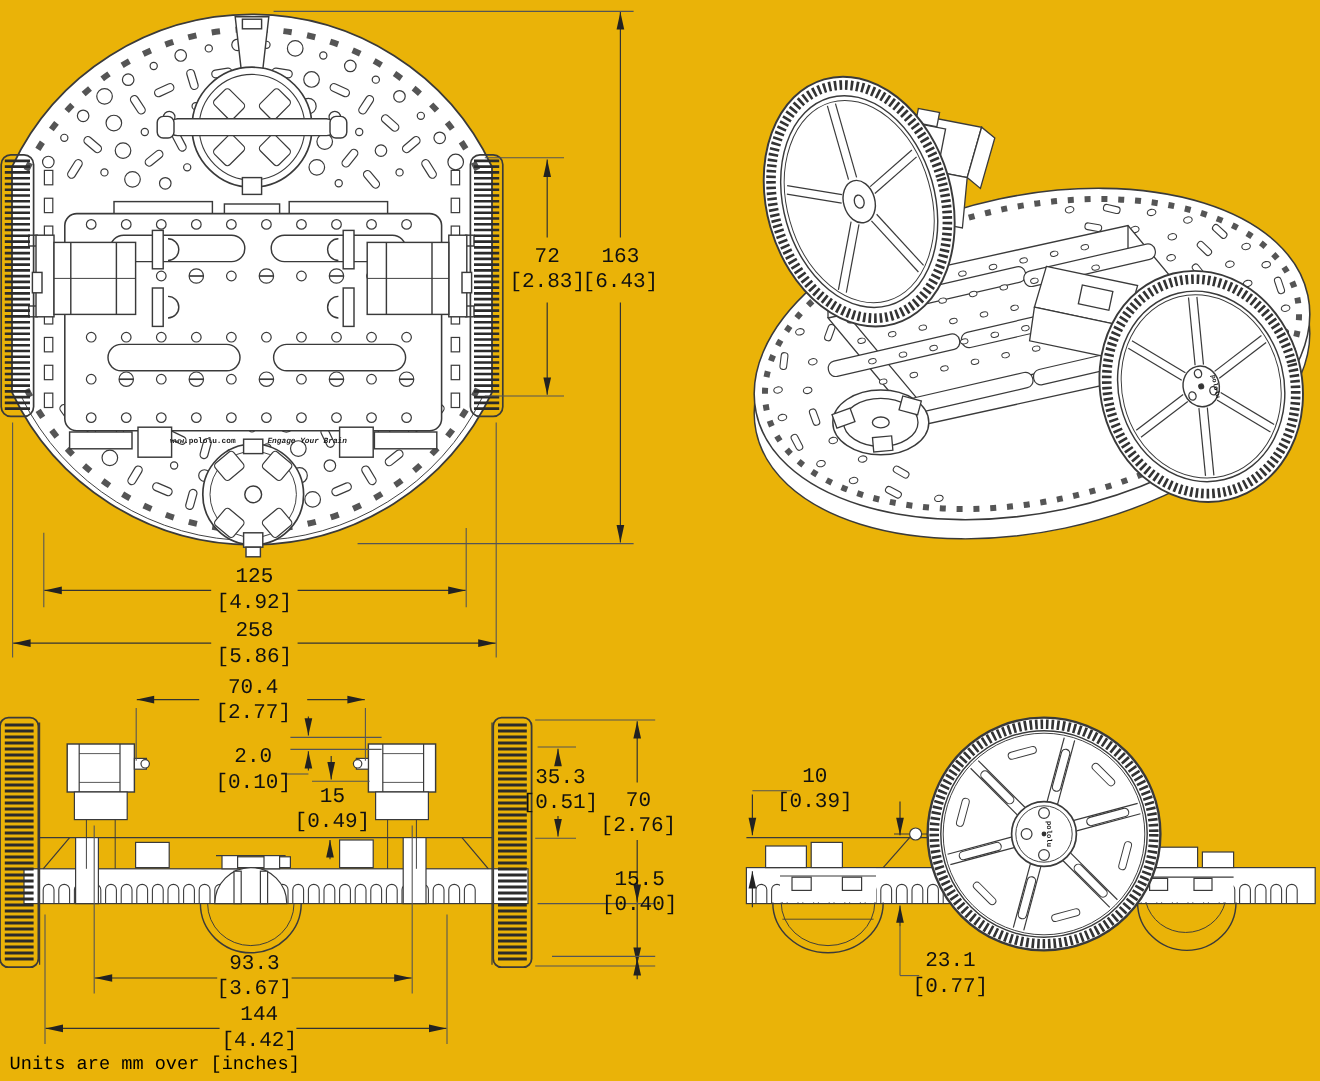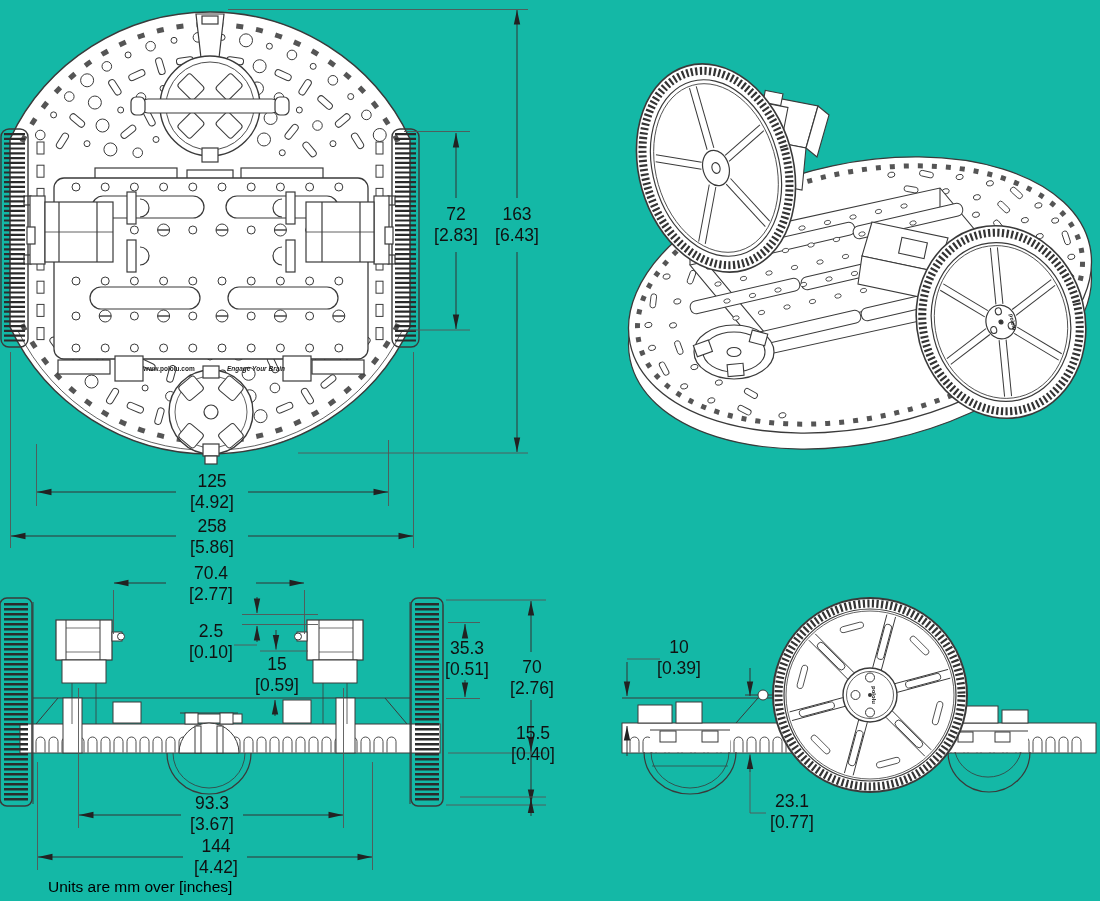--- a/index.html
+++ b/index.html
@@ -1,25 +1,25 @@
 <!DOCTYPE html>
 <html><head>
 <meta charset="utf-8">
 <style>
   html,body{margin:0;padding:0;background:#fff;}
-  #stage{position:relative;width:1100px;height:901px;background:#14b8a6;overflow:hidden;
-         font-family:Liberation Sans, sans-serif;}
+  #stage{position:relative;width:1100px;height:901px;background:#eab308;overflow:hidden;
+         font-family:Liberation Mono, monospace;}
   svg{position:absolute;left:0;top:0;}
   .dim{position:absolute;transform:translate(-50%,-50%);text-align:center;
        font-size:17.5px;line-height:1.18;color:#111;white-space:nowrap;}
   .brand{position:absolute;transform:translate(-50%,-50%);color:#222;font-weight:bold;
          font-size:6.5px;white-space:nowrap;}
   .brand.slogan{font-style:italic;}
   .hub-label{position:absolute;color:#111;font-weight:bold;font-size:6px;white-space:nowrap;}
-  #caption{position:absolute;left:8px;top:878px;font-size:15.5px;color:#000;margin-left:40px;}
+  #caption{position:absolute;left:8px;top:878px;font-size:15.5px;color:#000;}
 </style>
 </head>
 <body>
 
 <div id="stage">
 
 <svg id="art" width="1100" height="901" viewBox="0 0 1100 901">
   <defs>
     <marker id="ar" markerUnits="userSpaceOnUse" markerWidth="16" markerHeight="8" refX="15" refY="4" orient="auto">
       <path d="M0.5,0.8 L15,4 L0.5,7.2 Z" fill="#222"></path>
@@ -776,26 +776,26 @@
 </div>
 <div class="dim" style="left:212px;top:537px">
   <div>258</div>
   <div>[5.86]</div>
 </div>
 <div class="dim" style="left:211px;top:584px">
   <div>70.4</div>
   <div>[2.77]</div>
 </div>
 <div class="dim" style="left:211px;top:642px">
-  <div>2.5</div>
+  <div>2.0</div>
   <div>[0.10]</div>
 </div>
 <div class="dim" style="left:277px;top:675px">
   <div>15</div>
-  <div>[0.59]</div>
+  <div>[0.49]</div>
 </div>
 <div class="dim" style="left:467px;top:659px">
   <div>35.3</div>
   <div>[0.51]</div>
 </div>
 <div class="dim" style="left:532px;top:678px">
   <div>70</div>
   <div>[2.76]</div>
 </div>
 <div class="dim" style="left:533px;top:744px">

